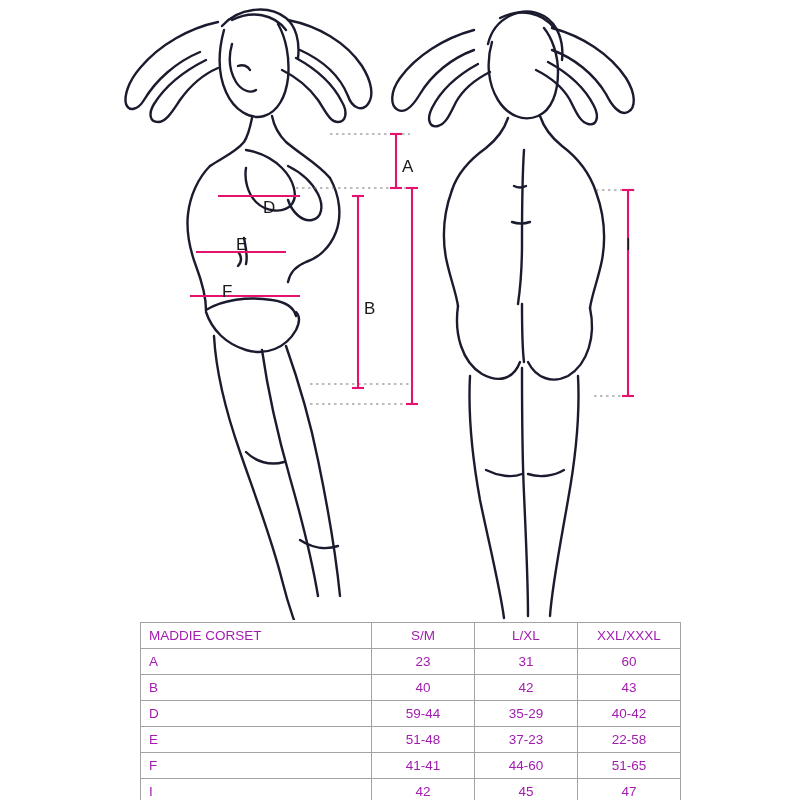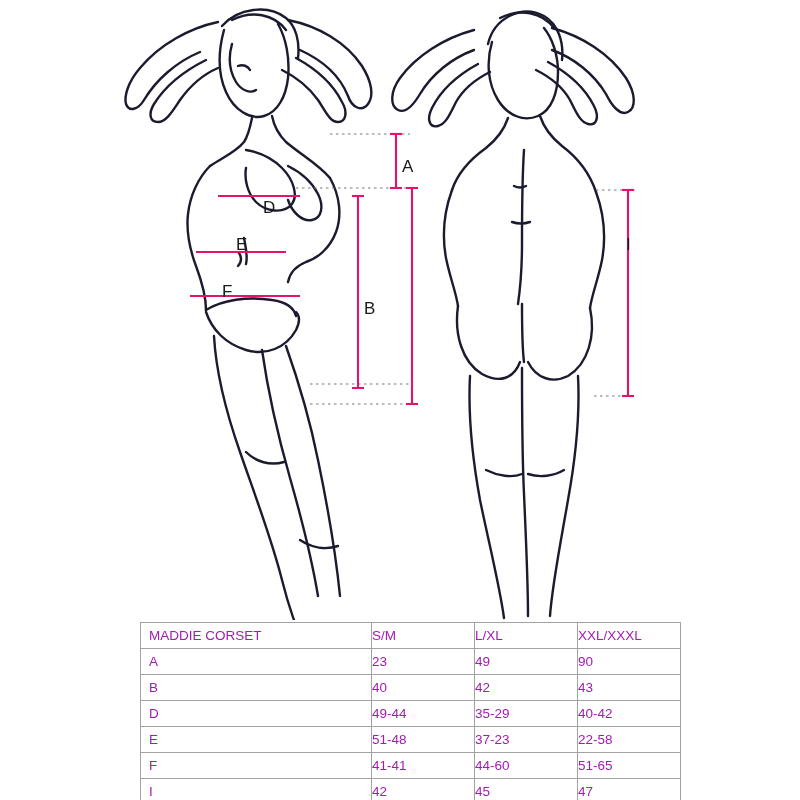--- a/index.html
+++ b/index.html
@@ -53,21 +53,21 @@
     padding: 0 0 0 0;
     color: #a21caf;
   }
   table.size-table td.label-col {
     width: 222px;
     text-align: left;
     padding-left: 8px;
   }
   table.size-table td.val-col {
     width: 102px;
-    text-align: left;
+    text-align: center;
   }
 </style>
 </head>
 <body>
 
 <div id="stage">
 
   <svg id="figures" viewBox="0 0 800 620">
     <g fill="none" stroke="#1b1b2f" stroke-width="2.4" stroke-linecap="round" stroke-linejoin="round">
 
@@ -189,32 +189,32 @@
       <tbody>
         <tr>
           <td class="label-col">MADDIE CORSET</td>
           <td class="val-col">S/M</td>
           <td class="val-col">L/XL</td>
           <td class="val-col">XXL/XXXL</td>
         </tr>
         <tr>
           <td class="label-col">A</td>
           <td class="val-col">23</td>
-          <td class="val-col">49</td>
-          <td class="val-col">90</td>
+          <td class="val-col">31</td>
+          <td class="val-col">60</td>
         </tr>
         <tr>
           <td class="label-col">B</td>
           <td class="val-col">40</td>
           <td class="val-col">42</td>
           <td class="val-col">43</td>
         </tr>
         <tr>
           <td class="label-col">D</td>
-          <td class="val-col">49-44</td>
+          <td class="val-col">59-44</td>
           <td class="val-col">35-29</td>
           <td class="val-col">40-42</td>
         </tr>
         <tr>
           <td class="label-col">E</td>
           <td class="val-col">51-48</td>
           <td class="val-col">37-23</td>
           <td class="val-col">22-58</td>
         </tr>
         <tr>

